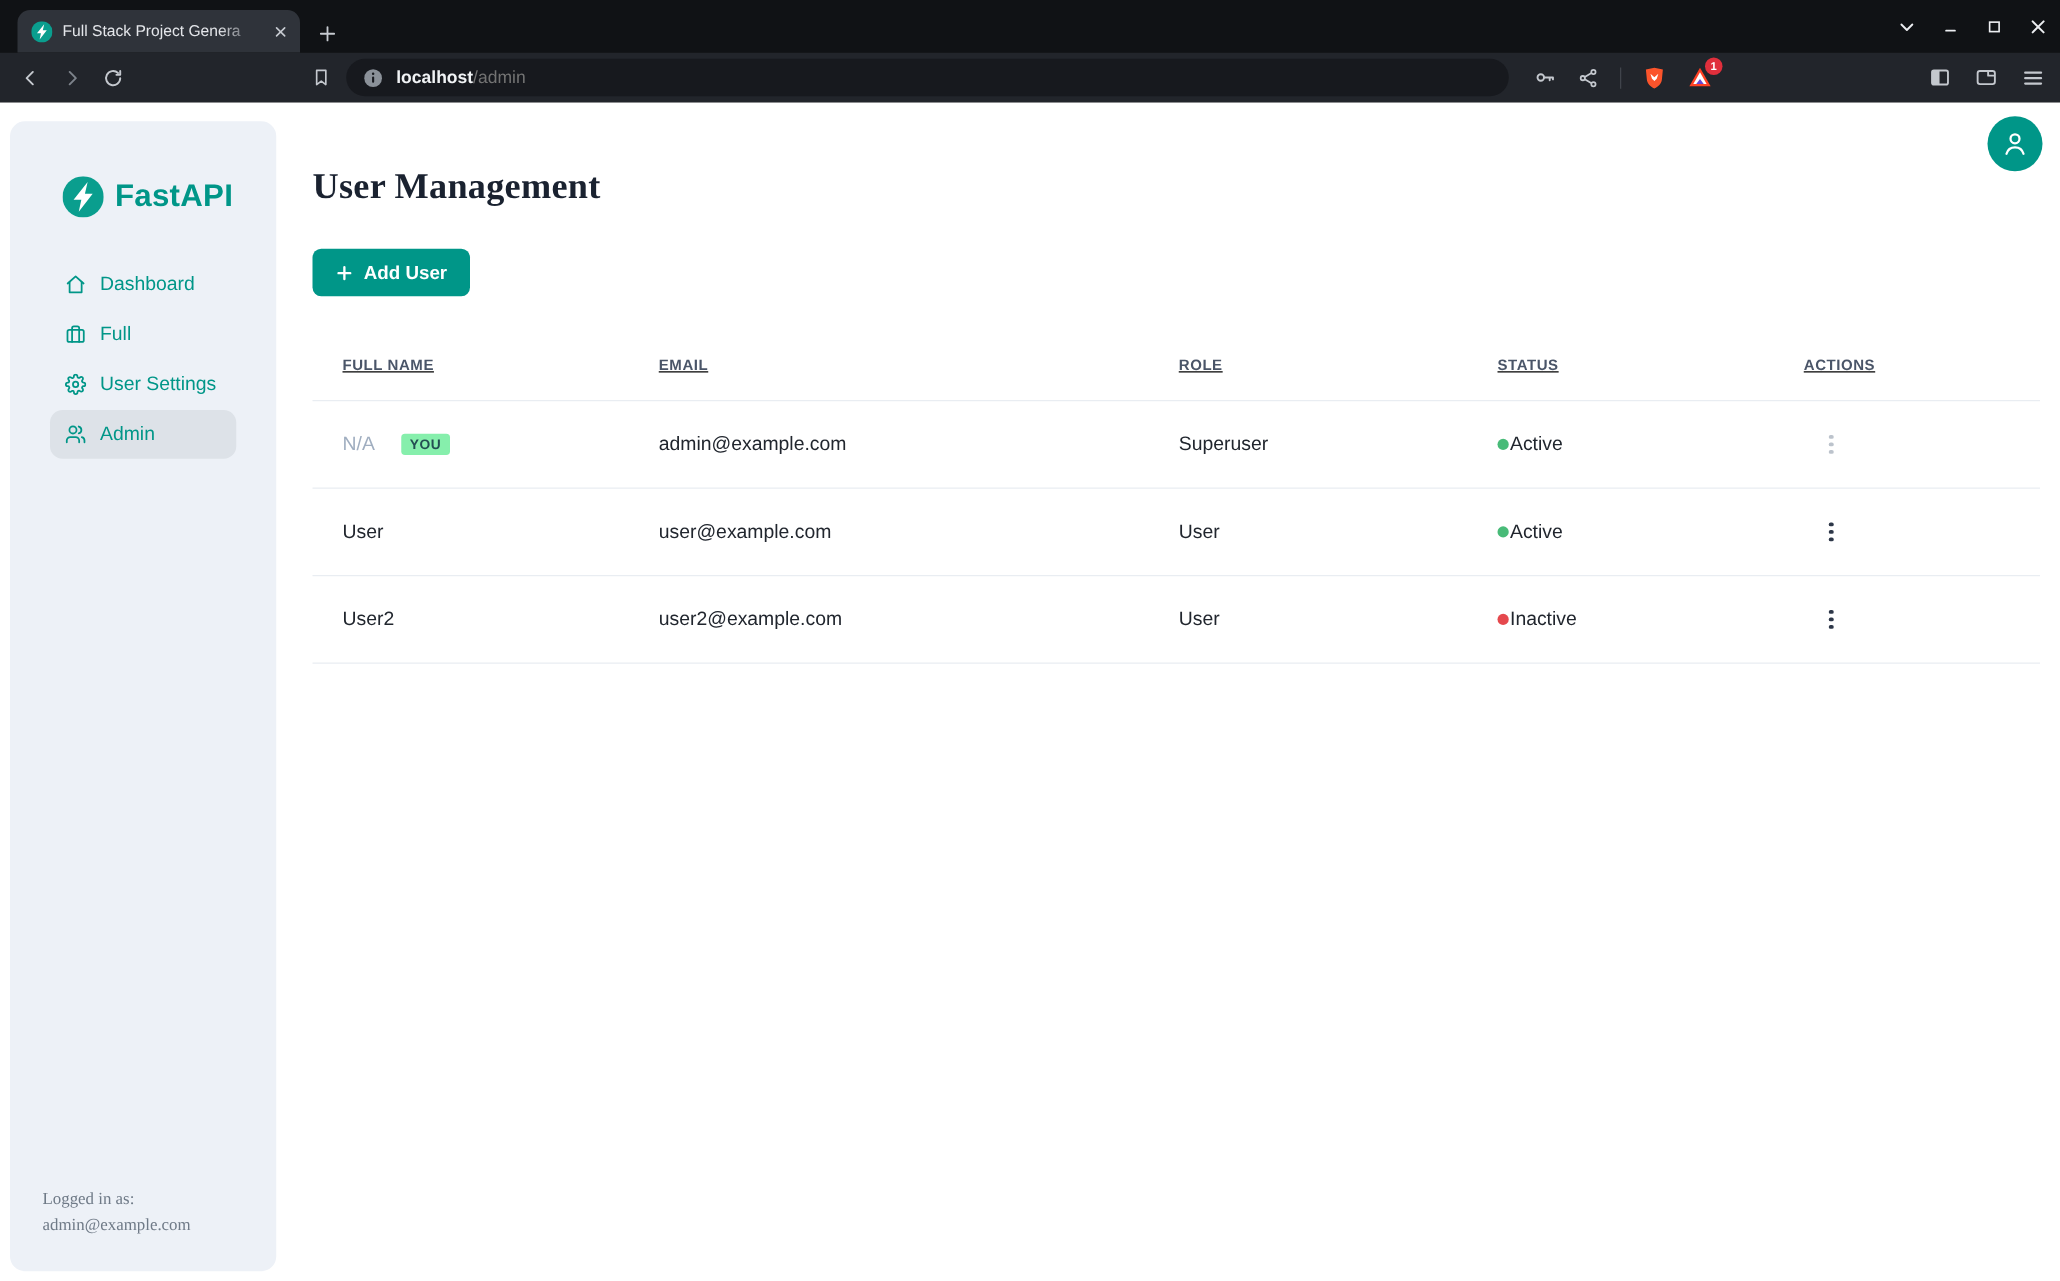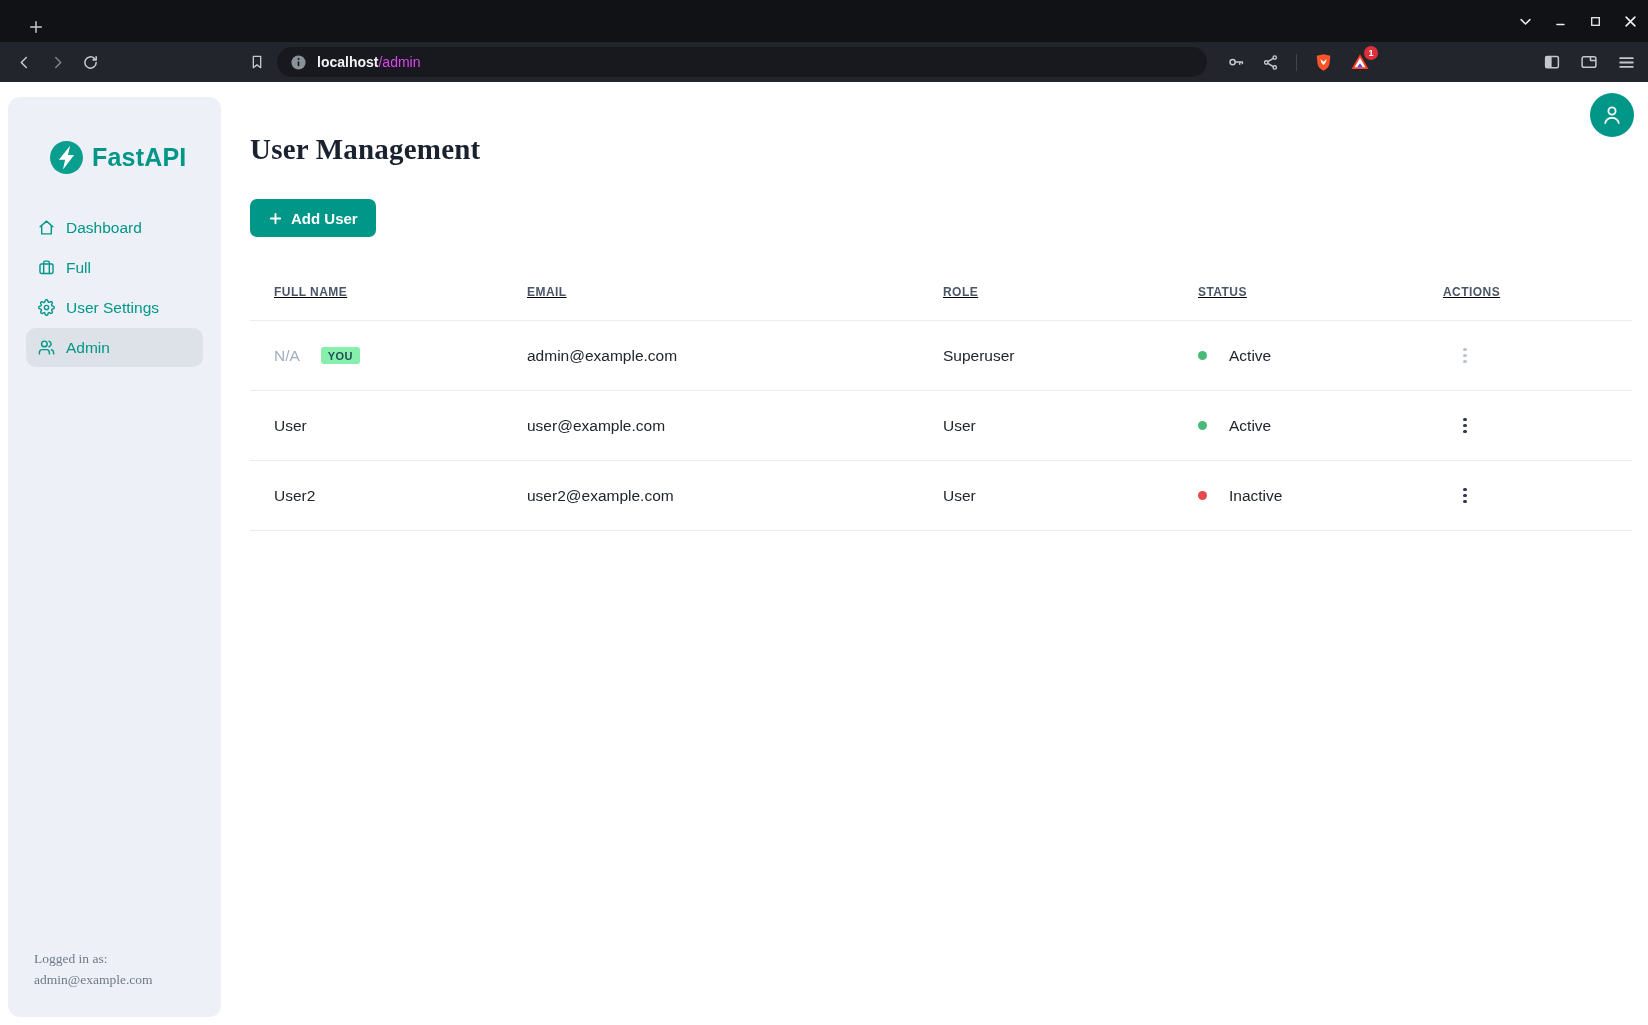--- a/index.html
+++ b/index.html
@@ -24,36 +24,36 @@
 
   
   .toolbar { height: 40px; background: #22252b; display: flex; align-items: center; padding: 0 12px; }
   .nav-btn { width: 24px; margin-right: 9px; color: #c4c8ce; display: flex; justify-content: center; }
   .nav-btn.fwd { color: #7d838b; }
   .toolbar-gap { width: 138px; }
   .bookmark-btn { color: #c4c8ce; margin-right: 12px; display: flex; }
   .url-pill { width: 930px; height: 30px; background: #17191e; border-radius: 15px; display: flex; align-items: center; padding: 0 13px; gap: 10px; }
   .site-info { width: 17px; height: 17px; flex: 0 0 auto; display: flex; }
   .url-host { color: #f1f3f5; font-size: 14px; font-weight: 700; }
-  .url-path { color: #d946ef; font-size: 14px; }
+  .url-path { color: #737373; font-size: 14px; }
   .mid-icons { display: flex; align-items: center; gap: 17px; margin-left: 20px; color: #c4c8ce; }
   .tool-divider { width: 1px; height: 17px; background: #40444b; }
   .bat-wrap { position: relative; display: flex; }
   .rewards-badge { position: absolute; top: -6px; right: -8px; min-width: 14px; height: 14px; border-radius: 7px; background: #e02f3c; color: #fff; font-size: 9px; font-weight: 700; display: flex; align-items: center; justify-content: center; padding: 0 3px; }
   .end-icons { margin-left: auto; display: flex; align-items: center; gap: 19px; color: #c4c8ce; }
 
   
   .page { position: absolute; top: 82px; left: 0; width: 1648px; height: 943px; background: #ffffff; }
 
   
   .sidebar { position: absolute; left: 8px; top: 15px; width: 213px; height: 920px; background: #edf1f7; border-radius: 12px; }
   .logo-row { display: flex; align-items: center; gap: 9px; padding: 44px 0 0 42px; cursor: pointer; }
   .logo-mark { width: 33px; height: 33px; display: flex; }
   .logo-text { color: #009688; font-size: 25px; font-weight: 700; letter-spacing: 0.2px; }
-  .nav { margin-top: 34px; padding: 0 18px; display: flex; flex-direction: column; gap: 1px; }
+  .nav { margin-top: 34px; padding: 0 32px; display: flex; flex-direction: column; gap: 1px; }
   .nav-item { display: flex; align-items: center; gap: 11px; height: 39px; padding: 0 12px; border-radius: 10px; color: #009688; font-size: 15.5px; cursor: pointer; }
   .nav-item.active { background: #dde2e8; }
   .nav-item svg { flex: 0 0 auto; }
   .logged-in { position: absolute; left: 26px; bottom: 26px; color: #6f7a87; font-size: 13.5px; line-height: 1.6; font-family: Liberation Serif, serif; }
 
   
   .avatar-btn { position: absolute; top: 11px; right: 14px; width: 44px; height: 44px; border-radius: 50%; background: #009688; border: none; display: flex; align-items: center; justify-content: center; cursor: pointer; }
 
   
   .main { position: absolute; left: 250px; top: 0; right: 16px; }
@@ -64,34 +64,48 @@
   
   .table { margin-top: 26px; }
   .trow { display: grid; grid-template-columns: 253px 416px 255px 245px 213px; align-items: center; }
   .thead { height: 58px; border-bottom: 1px solid #e9edf2; text-decoration: underline; }
   .thead .cell { font-size: 12px; font-weight: 700; color: #4a5568; letter-spacing: 0.45px; }
   .tbody-row { height: 70px; border-bottom: 1px solid #e9edf2; font-size: 15.5px; color: #21262e; }
   .cell { padding-left: 24px; }
   .name-cell { display: flex; align-items: center; gap: 21px; }
   .muted { color: #a0aec0; }
   .you-badge { background: #86efac; color: #234e52; font-size: 11px; font-weight: 700; padding: 2.5px 7px; border-radius: 3px; letter-spacing: 0.4px; }
-  .status-cell { display: flex; align-items: center; gap: 22px; }
+  .status-cell { display: flex; align-items: center; gap: 1px; }
   .dot { width: 9px; height: 9px; border-radius: 50%; }
   .dot.active { background: #48bb78; }
   .dot.inactive { background: #e5484d; }
   .kebab { margin-left: 12px; width: 20px; height: 26px; border: none; background: transparent; display: flex; flex-direction: column; align-items: center; justify-content: center; gap: 2.6px; cursor: pointer; color: #2d3748; }
   .kebab.disabled { color: #bcc3cc; cursor: default; }
   .kebab i { width: 3.6px; height: 3.6px; border-radius: 50%; background: currentColor; }
 </style>
 </head>
 <body>
 
 <div class="window">
 
   <div class="tabstrip">
+    <div class="tab">
+      <span class="favicon">
+        <svg viewBox="0 0 32 32" width="17" height="17">
+            <circle cx="16" cy="16" r="16" fill="#0a9e8e"></circle>
+            <path d="M19.5 4.5 8.6 18.2h6L12.6 27.6 23.4 13.6h-6z" fill="#ffffff"></path>
+          </svg>
+      </span>
+      <span class="tab-title">Full Stack Project Genera</span>
+      <span class="tab-close">
+        <svg viewBox="0 0 24 24" width="13" height="13" fill="none" stroke="currentColor" stroke-width="2.4" stroke-linecap="round">
+            <path d="M6 6l12 12M18 6L6 18"></path>
+          </svg>
+      </span>
+    </div>
     <div class="newtab">
       <svg viewBox="0 0 24 24" width="16" height="16" fill="none" stroke="currentColor" stroke-width="2.2" stroke-linecap="round">
           <path d="M12 4v16M4 12h16"></path>
         </svg>
     </div>
     <div class="win-controls">
       <span>
         <svg viewBox="0 0 24 24" width="15" height="15" fill="none" stroke="currentColor" stroke-width="2.4" stroke-linecap="round" stroke-linejoin="round">
             <path d="M5 9l7 7 7-7"></path>
           </svg>

